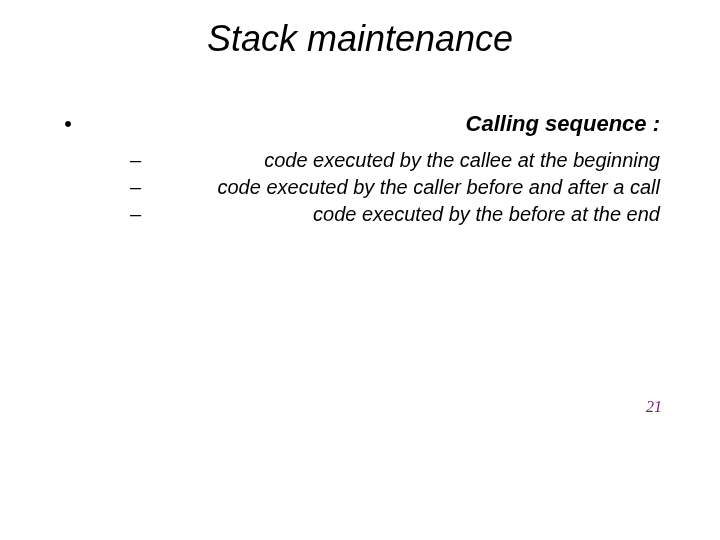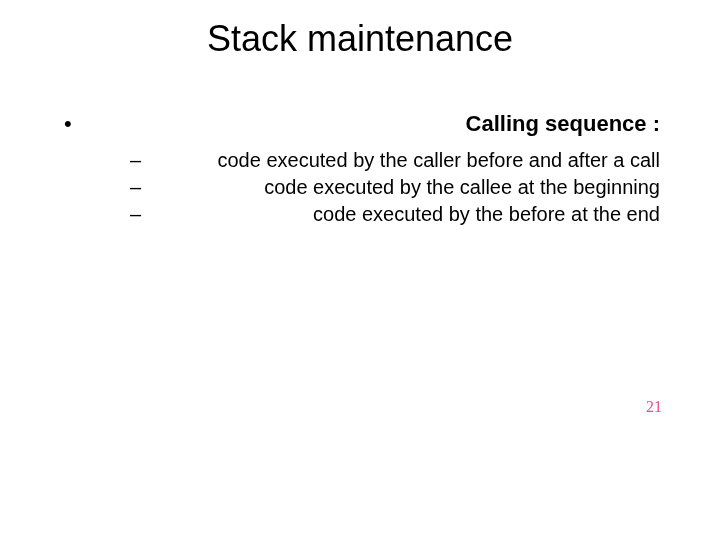--- a/index.html
+++ b/index.html
@@ -11,20 +11,21 @@
     font-family: "Comic Sans MS", "Comic Sans", cursive, sans-serif;
     color: #000;
     position: relative;
     overflow: hidden;
   }
   .slide {
     width: 720px;
     height: 444px;
     position: relative;
     box-sizing: border-box;
+    font-style: italic;
   }
   .title {
     text-align: center;
     font-size: 36px;
     font-weight: normal;
     padding-top: 18px;
     margin: 0;
   }
   .body {
     padding: 50px 60px 0 60px;
@@ -61,32 +62,32 @@
     position: absolute;
     left: 0;
     top: 0;
   }
   .pagenum {
     position: absolute;
     right: 58px;
     bottom: 28px;
     font-family: Georgia, "Times New Roman", serif;
     font-size: 16px;
-    color: #ec4899;
+    color: #701a75;
   }
 </style>
 </head>
 <body>
 
 <div class="slide">
   <h1 class="title">Stack maintenance</h1>
 
   <div class="body">
     <div class="l1">Calling sequence :</div>
     <div class="l2-group">
+      <div class="l2">code executed by the callee at the beginning</div>
       <div class="l2">code executed by the caller before and after a call</div>
-      <div class="l2">code executed by the callee at the beginning</div>
       <div class="l2">code executed by the before at the end</div>
     </div>
   </div>
 
   <div class="pagenum">21</div>
 </div>
 
 </body></html>

